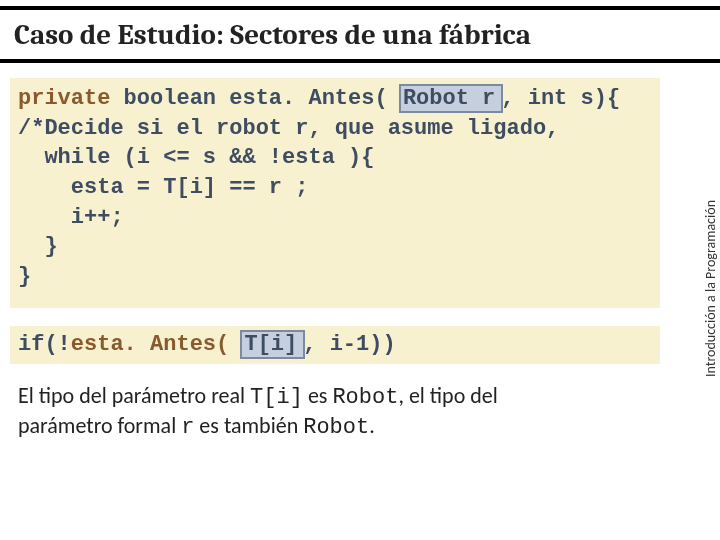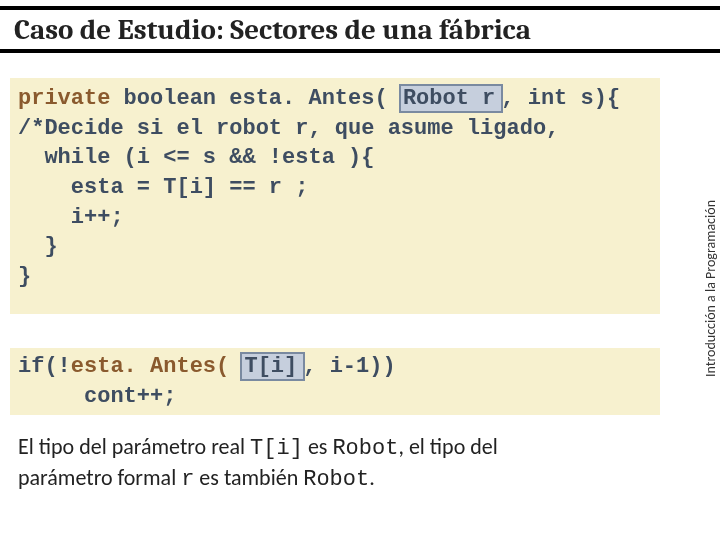--- a/index.html
+++ b/index.html
@@ -1,22 +1,22 @@
 <!DOCTYPE html>
 <html><head>
 <meta charset="utf-8">
 <style>
   * { box-sizing: border-box; margin: 0; padding: 0; }
   body { width: 720px; height: 540px; background: #fff; font-family: Georgia, 'Times New Roman', serif; position: relative; overflow: hidden; }
   .slide { width: 720px; height: 540px; position: relative; }
-  .title-band { position: absolute; top: 6px; left: 0; right: 0; height: 47px; border-top: 4px solid #000; border-bottom: 4px solid #000; display: flex; align-items: center; padding-left: 14px; }
+  .title-band { position: absolute; top: 6px; left: 0; right: 0; height: 57px; border-top: 4px solid #000; border-bottom: 4px solid #000; display: flex; align-items: center; padding-left: 14px; }
   .title-text { font-family: 'Cambria', Georgia, serif; font-weight: 700; font-size: 29px; color: #222; }
   .content { position: absolute; top: 78px; left: 10px; right: 60px; }
-  .code-block { background: #f7f1cf; padding: 6px 8px 22px 8px; font-family: 'Courier New', monospace; font-size: 22px; line-height: 1.35; color: #3e4d61; font-weight: bold; }
-  .code-block.second { margin-top: 34px; padding: 4px 8px; }
+  .code-block { background: #f7f1cf; padding: 6px 8px 16px 8px; font-family: 'Courier New', monospace; font-size: 22px; line-height: 1.35; color: #3e4d61; font-weight: bold; }
+  .code-block.second { margin-top: 18px; padding: 4px 8px; }
   .kw { color: #8a5a2e; }
   .boxed { display: inline-block; border: 2px solid #7a8aa0; background: #c6cfdd; padding: 0 6px 0 2px; margin: 0 -2px; line-height: 1.15; }
   .explain { font-family: Calibri, Arial, sans-serif; font-size: 22px; color: #222; margin-top: 18px; padding-left: 8px; line-height: 1.3; }
   .mono { font-family: 'Courier New', monospace; }
   .sidetext { position: absolute; right: 18px; top: 200px; transform: rotate(-90deg); transform-origin: right top; font-family: Calibri, Arial, sans-serif; font-size: 14px; color: #333; white-space: nowrap; line-height: 1.25; }
   .sidetext .l2 { display: block; }
 </style>
 </head>
 <body>
 
@@ -33,21 +33,20 @@
       <div>/*Decide si el robot r, que asume ligado,</div>
       <div style="white-space: pre;">  while (i &lt;= s &amp;&amp; !esta ){</div>
       <div style="white-space: pre;">    esta = T[i] == r ;</div>
       <div style="white-space: pre;">    i++;</div>
       <div style="white-space: pre;">  }</div>
       <div>}</div>
     </div>
 
     <div class="code-block second">
       <div><span>if(!</span><span class="kw">esta. Antes( </span><span class="boxed">T[i] </span><span>, i-1))</span></div>
-      <div style="white-space: pre;">     cont++;</div>
     </div>
 
     <div class="explain">
       <span>El tipo del parámetro real </span><span class="mono">T[i]</span><span> es </span><span class="mono">Robot</span><span>, el tipo del</span><br>
       <span>parámetro formal </span><span class="mono">r</span><span> es también </span><span class="mono">Robot</span><span>.</span>
     </div>
 
   </div>
 
   <div class="sidetext">

